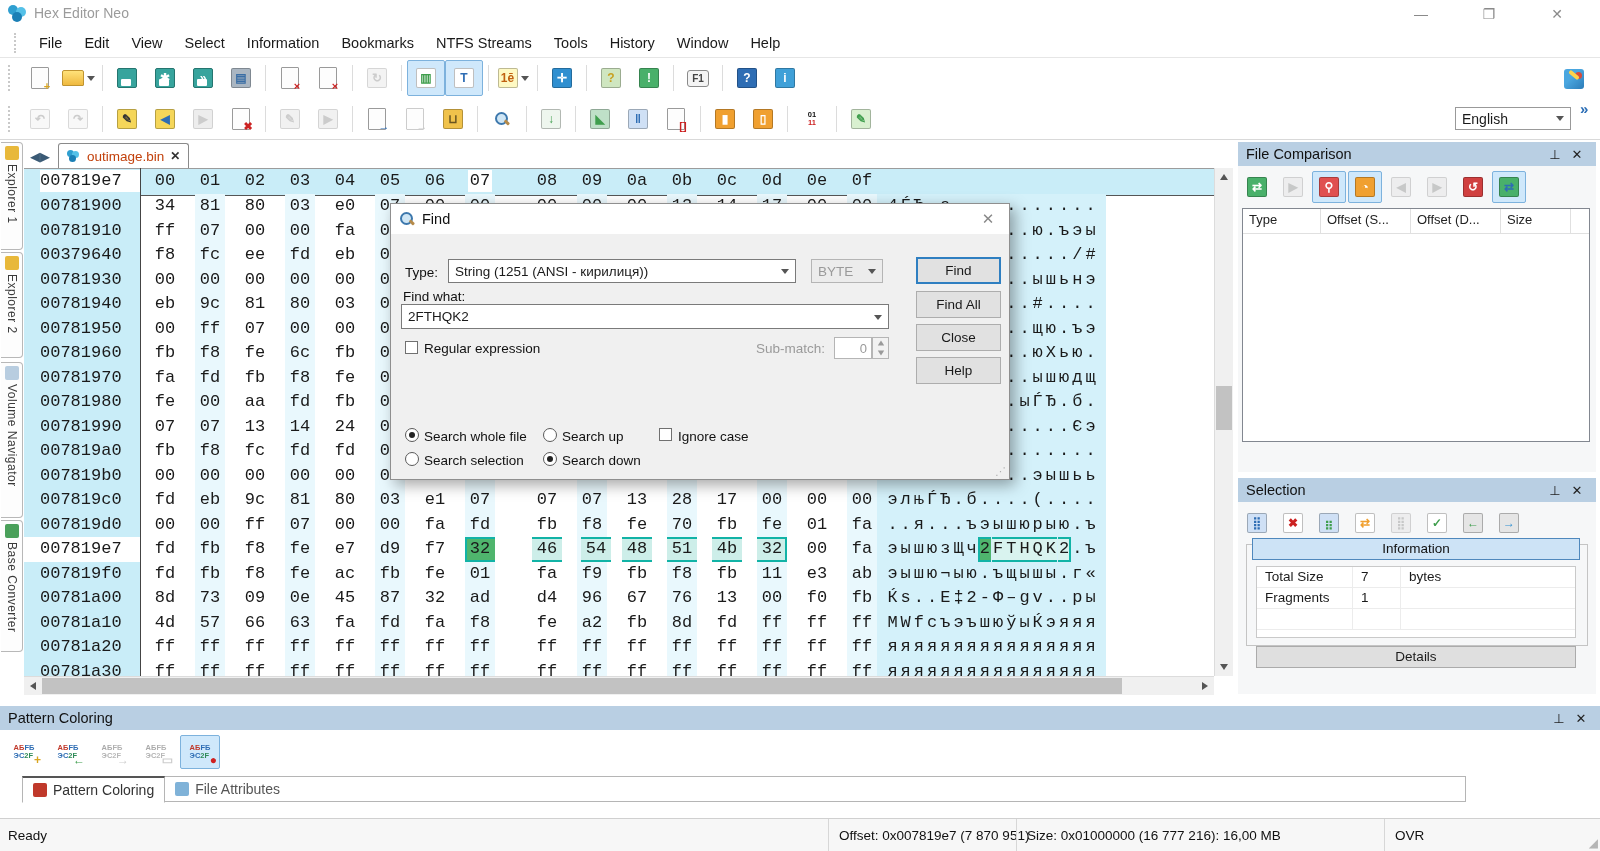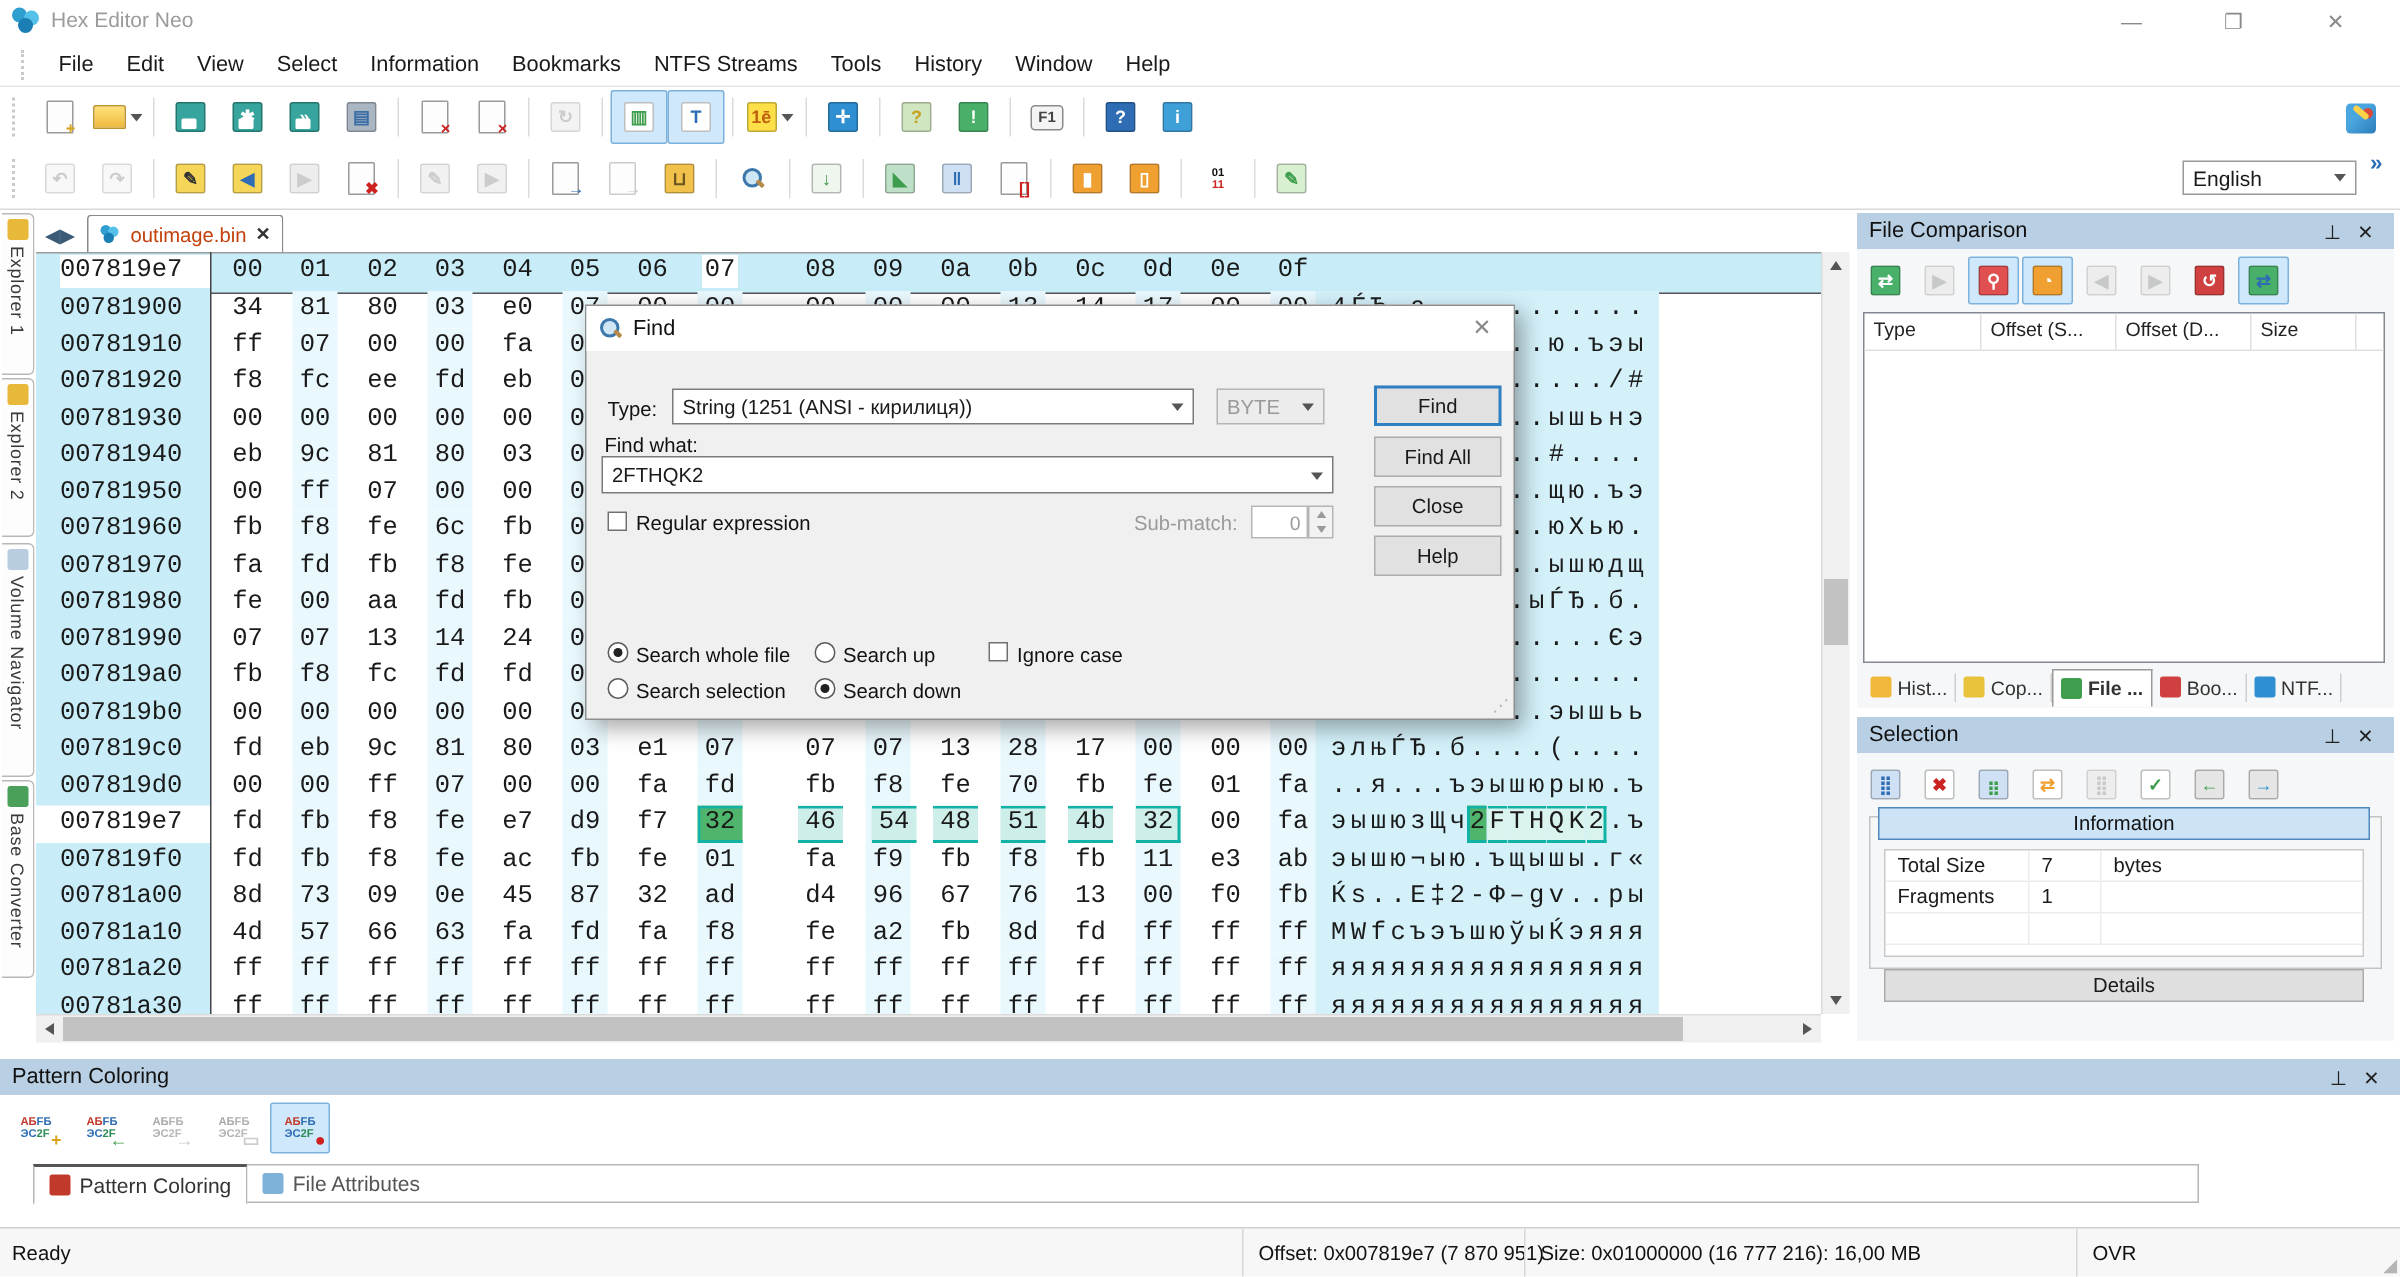--- a/index.html
+++ b/index.html
@@ -257,21 +257,21 @@
         <span class="g" style="color: rgb(63, 158, 77);">▥</span>
       </span>
     </div>
     <div class="tbtn active">
       <span class="ic tile" style="background: rgb(255, 255, 255);">
         <span class="g" style="color: rgb(46, 109, 180);">T</span>
       </span>
     </div>
     <div class="tsep"></div>
     <div class="tbtn">
-      <span class="ic tile" style="background: #fde047;">
+      <span class="ic tile" style="background: #fef9c3;">
         <span class="g" style="color: rgb(192, 96, 16);">1ē</span>
       </span>
       <span class="ddarrow"></span>
     </div>
     <div class="tsep"></div>
     <div class="tbtn">
       <span class="ic tile" style="background: rgb(47, 143, 208);">
         <span class="g" style="color: rgb(255, 255, 255);">✛</span>
       </span>
     </div>
@@ -565,21 +565,21 @@
       </div>
       <div class="hrow" style="top: 49px;">
         <span class="stripe" style="left: 171px;"></span>
         <span class="stripe" style="left: 261px;"></span>
         <span class="stripe" style="left: 351px;"></span>
         <span class="stripe" style="left: 441px;"></span>
         <span class="stripe" style="left: 553px;"></span>
         <span class="stripe" style="left: 643px;"></span>
         <span class="stripe" style="left: 733px;"></span>
         <span class="stripe" style="left: 823px;"></span>
-        <span class="addr">00781920</span>
+        <span class="addr">00379640</span>
         <span class="bcell" style="left: 126px;">f8</span>
         <span class="bcell" style="left: 171px;">fc</span>
         <span class="bcell" style="left: 216px;">ee</span>
         <span class="bcell" style="left: 261px;">fd</span>
         <span class="bcell" style="left: 306px;">eb</span>
         <span class="bcell" style="left: 351px;">00</span>
         <span class="bcell" style="left: 396px;">00</span>
         <span class="bcell" style="left: 441px;">00</span>
         <span class="bcell" style="left: 508px;">00</span>
         <span class="bcell" style="left: 553px;">00</span>
@@ -1460,42 +1460,20 @@
       </div>
     </div>
   <div id="fc-list">
     <div id="fc-cols">
         <span class="col" style="width: 78px;">Type</span>
         <span class="col" style="width: 90px;">Offset (S...</span>
         <span class="col" style="width: 90px;">Offset (D...</span>
         <span class="col" style="width: 70px;">Size</span>
       </div>
   </div>
-  <div id="fc-tabs">
-      <div class="fc-tab">
-        <span class="tabicon" style="background: rgb(240, 185, 59);"></span>
-        <span>Hist...</span>
-      </div>
-      <div class="fc-tab">
-        <span class="tabicon" style="background: rgb(232, 194, 58);"></span>
-        <span>Cop...</span>
-      </div>
-      <div class="fc-tab active">
-        <span class="tabicon" style="background: rgb(63, 158, 77);"></span>
-        <span>File ...</span>
-      </div>
-      <div class="fc-tab">
-        <span class="tabicon" style="background: rgb(208, 64, 64);"></span>
-        <span>Boo...</span>
-      </div>
-      <div class="fc-tab">
-        <span class="tabicon" style="background: rgb(47, 143, 208);"></span>
-        <span>NTF...</span>
-      </div>
-    </div>
 </div>
 
 <div id="sel-panel" class="abs">
   <div class="panel-header">
     <span>Selection</span>
     <span class="sp"></span>
     <span class="ph-btn">⊥</span>
     <span class="ph-btn">✕</span>
   </div>
   <div id="sel-toolbar">

